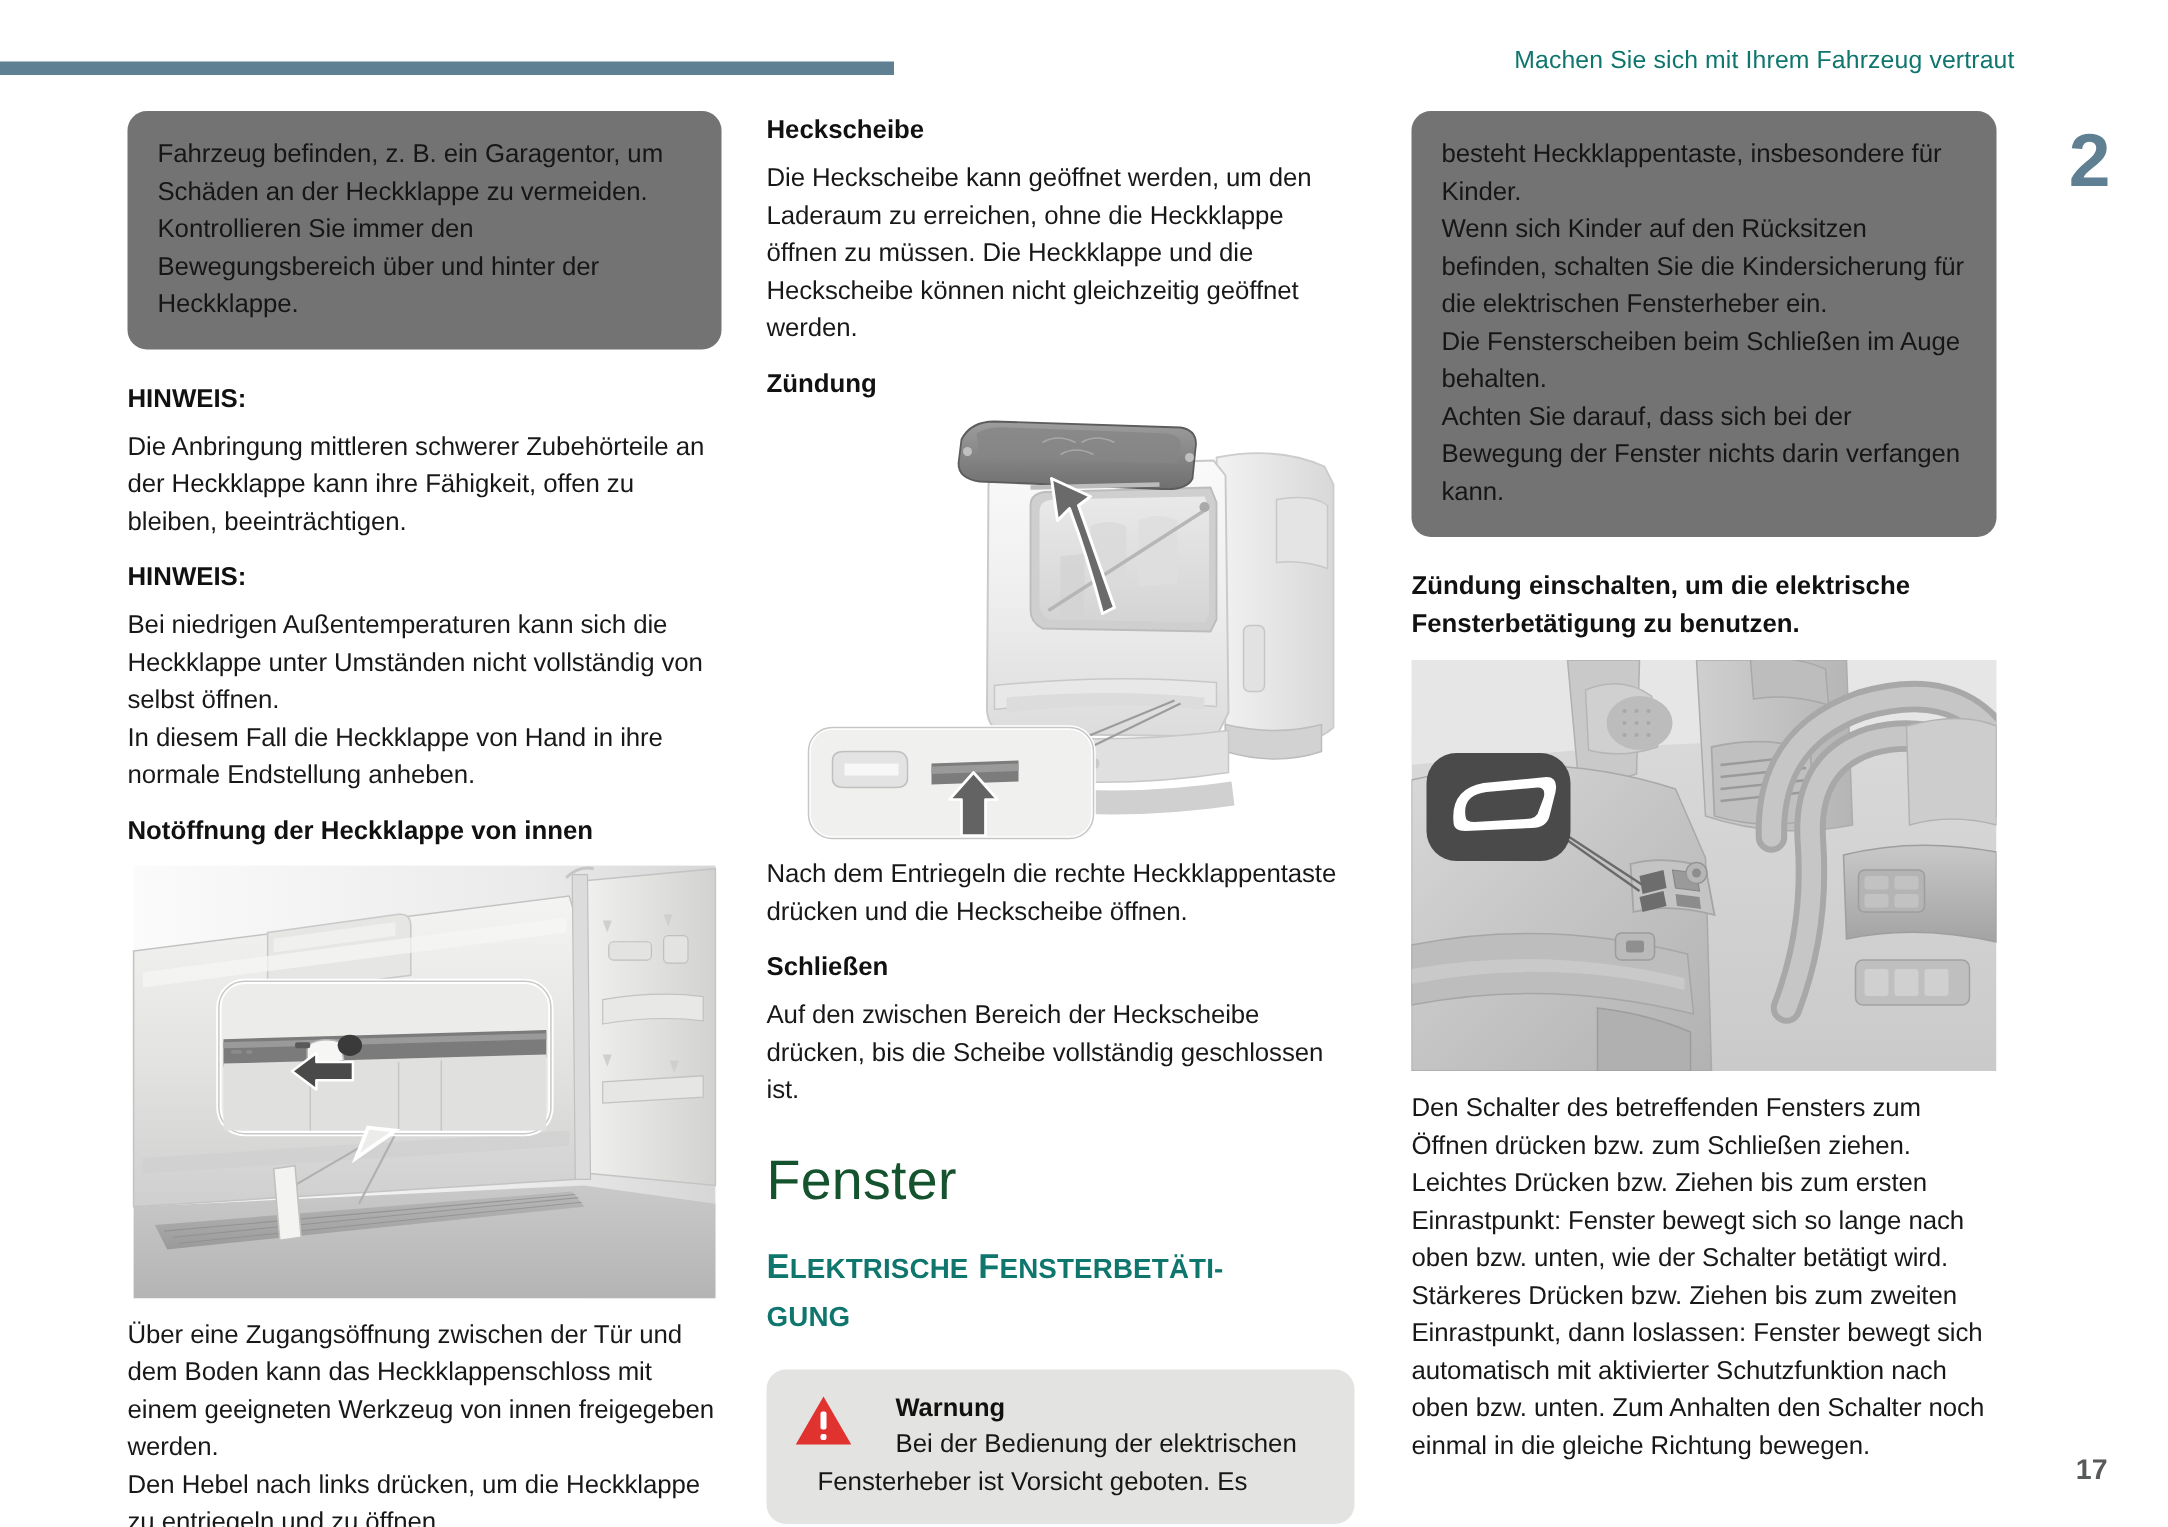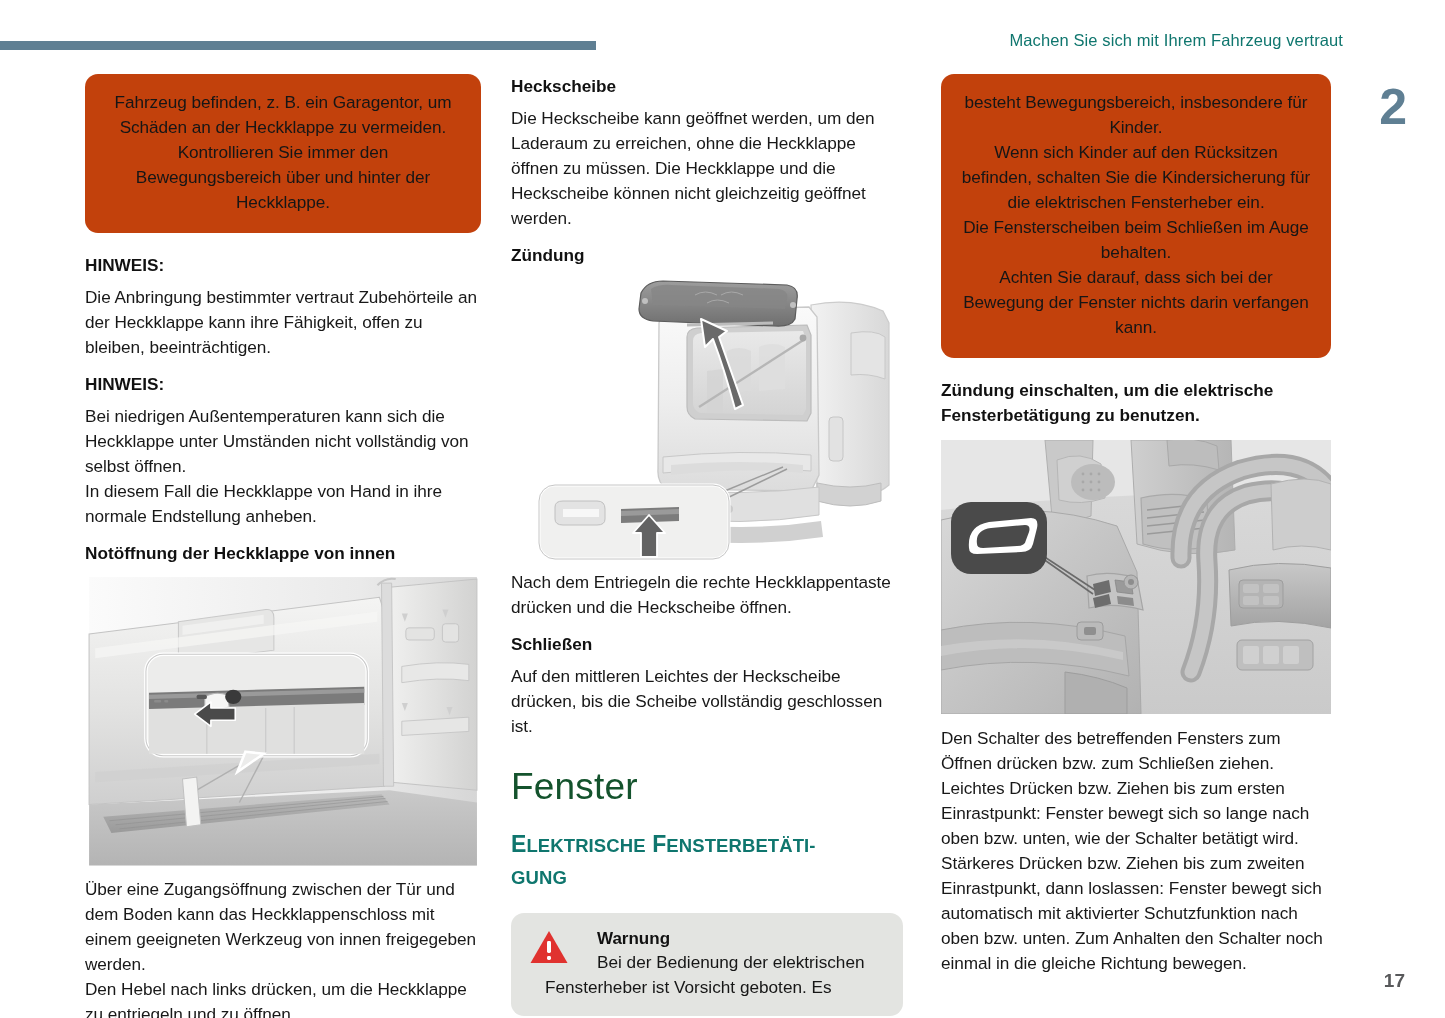--- a/index.html
+++ b/index.html
@@ -83,25 +83,24 @@
     color: #111111;
     margin: 0;
   }
   .spacer-sm { height: 12px; }
   .spacer-md { height: 20px; }
   .spacer-lg { height: 28px; }
   .spacer-xs { height: 7px; }
 
   
   .gray-box {
-    background: #c2410c;
+    background: #737373;
     border-radius: 13px;
     padding: 16px 20px 18px 20px;
     box-sizing: border-box;
-    text-align: center;
   }
   .gray-box .body-text { color: #161616; }
 
   
   .warn-box {
     background: #e3e4e1;
     border-radius: 13px;
     padding: 15px 18px 16px 34px;
     box-sizing: border-box;
     position: relative;
@@ -169,21 +168,21 @@
 
   <div class="col col-1">
 
     <div class="gray-box">
       <p class="body-text">Fahrzeug befinden, z. B. ein Garagentor, um Schäden an der Heckklappe zu vermeiden. Kontrollieren Sie immer den Bewegungsbereich über und hinter der Heckklappe.</p>
     </div>
 
     <div class="spacer-md"></div>
     <p class="h-bold">HINWEIS:</p>
     <div class="spacer-xs"></div>
-    <p class="body-text">Die Anbringung bestimmter vertraut Zubehörteile an der Heckklappe kann ihre Fähigkeit, offen zu bleiben, beeinträchtigen.</p>
+    <p class="body-text">Die Anbringung mittleren schwerer Zubehörteile an der Heckklappe kann ihre Fähigkeit, offen zu bleiben, beeinträchtigen.</p>
 
     <div class="spacer-sm"></div>
     <p class="h-bold">HINWEIS:</p>
     <div class="spacer-xs"></div>
     <p class="body-text">Bei niedrigen Außentemperaturen kann sich die Heckklappe unter Umständen nicht vollständig von selbst öffnen.</p>
     <p class="body-text">In diesem Fall die Heckklappe von Hand in ihre normale Endstellung anheben.</p>
 
     <div class="spacer-sm"></div>
     <p class="h-bold">Notöffnung der Heckklappe von innen</p>
 
@@ -376,21 +375,21 @@
         <path d="M130 282 L130 258 L122 258 L138 240 L154 258 L146 258 L146 282 Z" fill="#636363" stroke="#ffffff" stroke-width="1.8" stroke-linejoin="round"></path>
       </svg>
     </div>
 
     <div class="spacer-xs"></div>
     <p class="body-text">Nach dem Entriegeln die rechte Heckklappentaste drücken und die Heckscheibe öffnen.</p>
 
     <div class="spacer-sm"></div>
     <p class="h-bold">Schließen</p>
     <div class="spacer-xs"></div>
-    <p class="body-text">Auf den mittleren Leichtes der Heckscheibe drücken, bis die Scheibe vollständig geschlossen ist.</p>
+    <p class="body-text">Auf den zwischen Bereich der Heckscheibe drücken, bis die Scheibe vollständig geschlossen ist.</p>
 
     <div class="spacer-lg"></div>
     <h2 class="section-title">Fenster</h2>
 
     <div class="spacer-md"></div>
     <h3 class="subsection-title"><span>E</span><span class="sc">LEKTRISCHE</span> <span>F</span><span class="sc">ENSTERBETÄTI-</span><br><span class="sc">GUNG</span></h3>
 
     <div class="spacer-md"></div>
     <div class="warn-box">
       <svg class="warn-icon" viewBox="0 0 40 36" xmlns="http://www.w3.org/2000/svg">
@@ -400,21 +399,21 @@
       </svg>
       <p class="warn-title">Warnung</p>
       <p class="warn-body">Bei der Bedienung der elektrischen</p>
       <p class="warn-body cont">Fensterheber ist Vorsicht geboten. Es</p>
     </div>
   </div>
 
   <div class="col col-3">
 
     <div class="gray-box">
-      <p class="body-text">besteht Bewegungsbereich, insbesondere für Kinder.</p>
+      <p class="body-text">besteht Heckklappentaste, insbesondere für Kinder.</p>
       <p class="body-text">Wenn sich Kinder auf den Rücksitzen befinden, schalten Sie die Kindersicherung für die elektrischen Fensterheber ein.</p>
       <p class="body-text">Die Fensterscheiben beim Schließen im Auge behalten.</p>
       <p class="body-text">Achten Sie darauf, dass sich bei der Bewegung der Fenster nichts darin verfangen kann.</p>
     </div>
 
     <div class="spacer-md"></div>
     <p class="h-bold">Zündung einschalten, um die elektrische Fensterbetätigung zu benutzen.</p>
 
     <div class="spacer-sm"></div>
 

